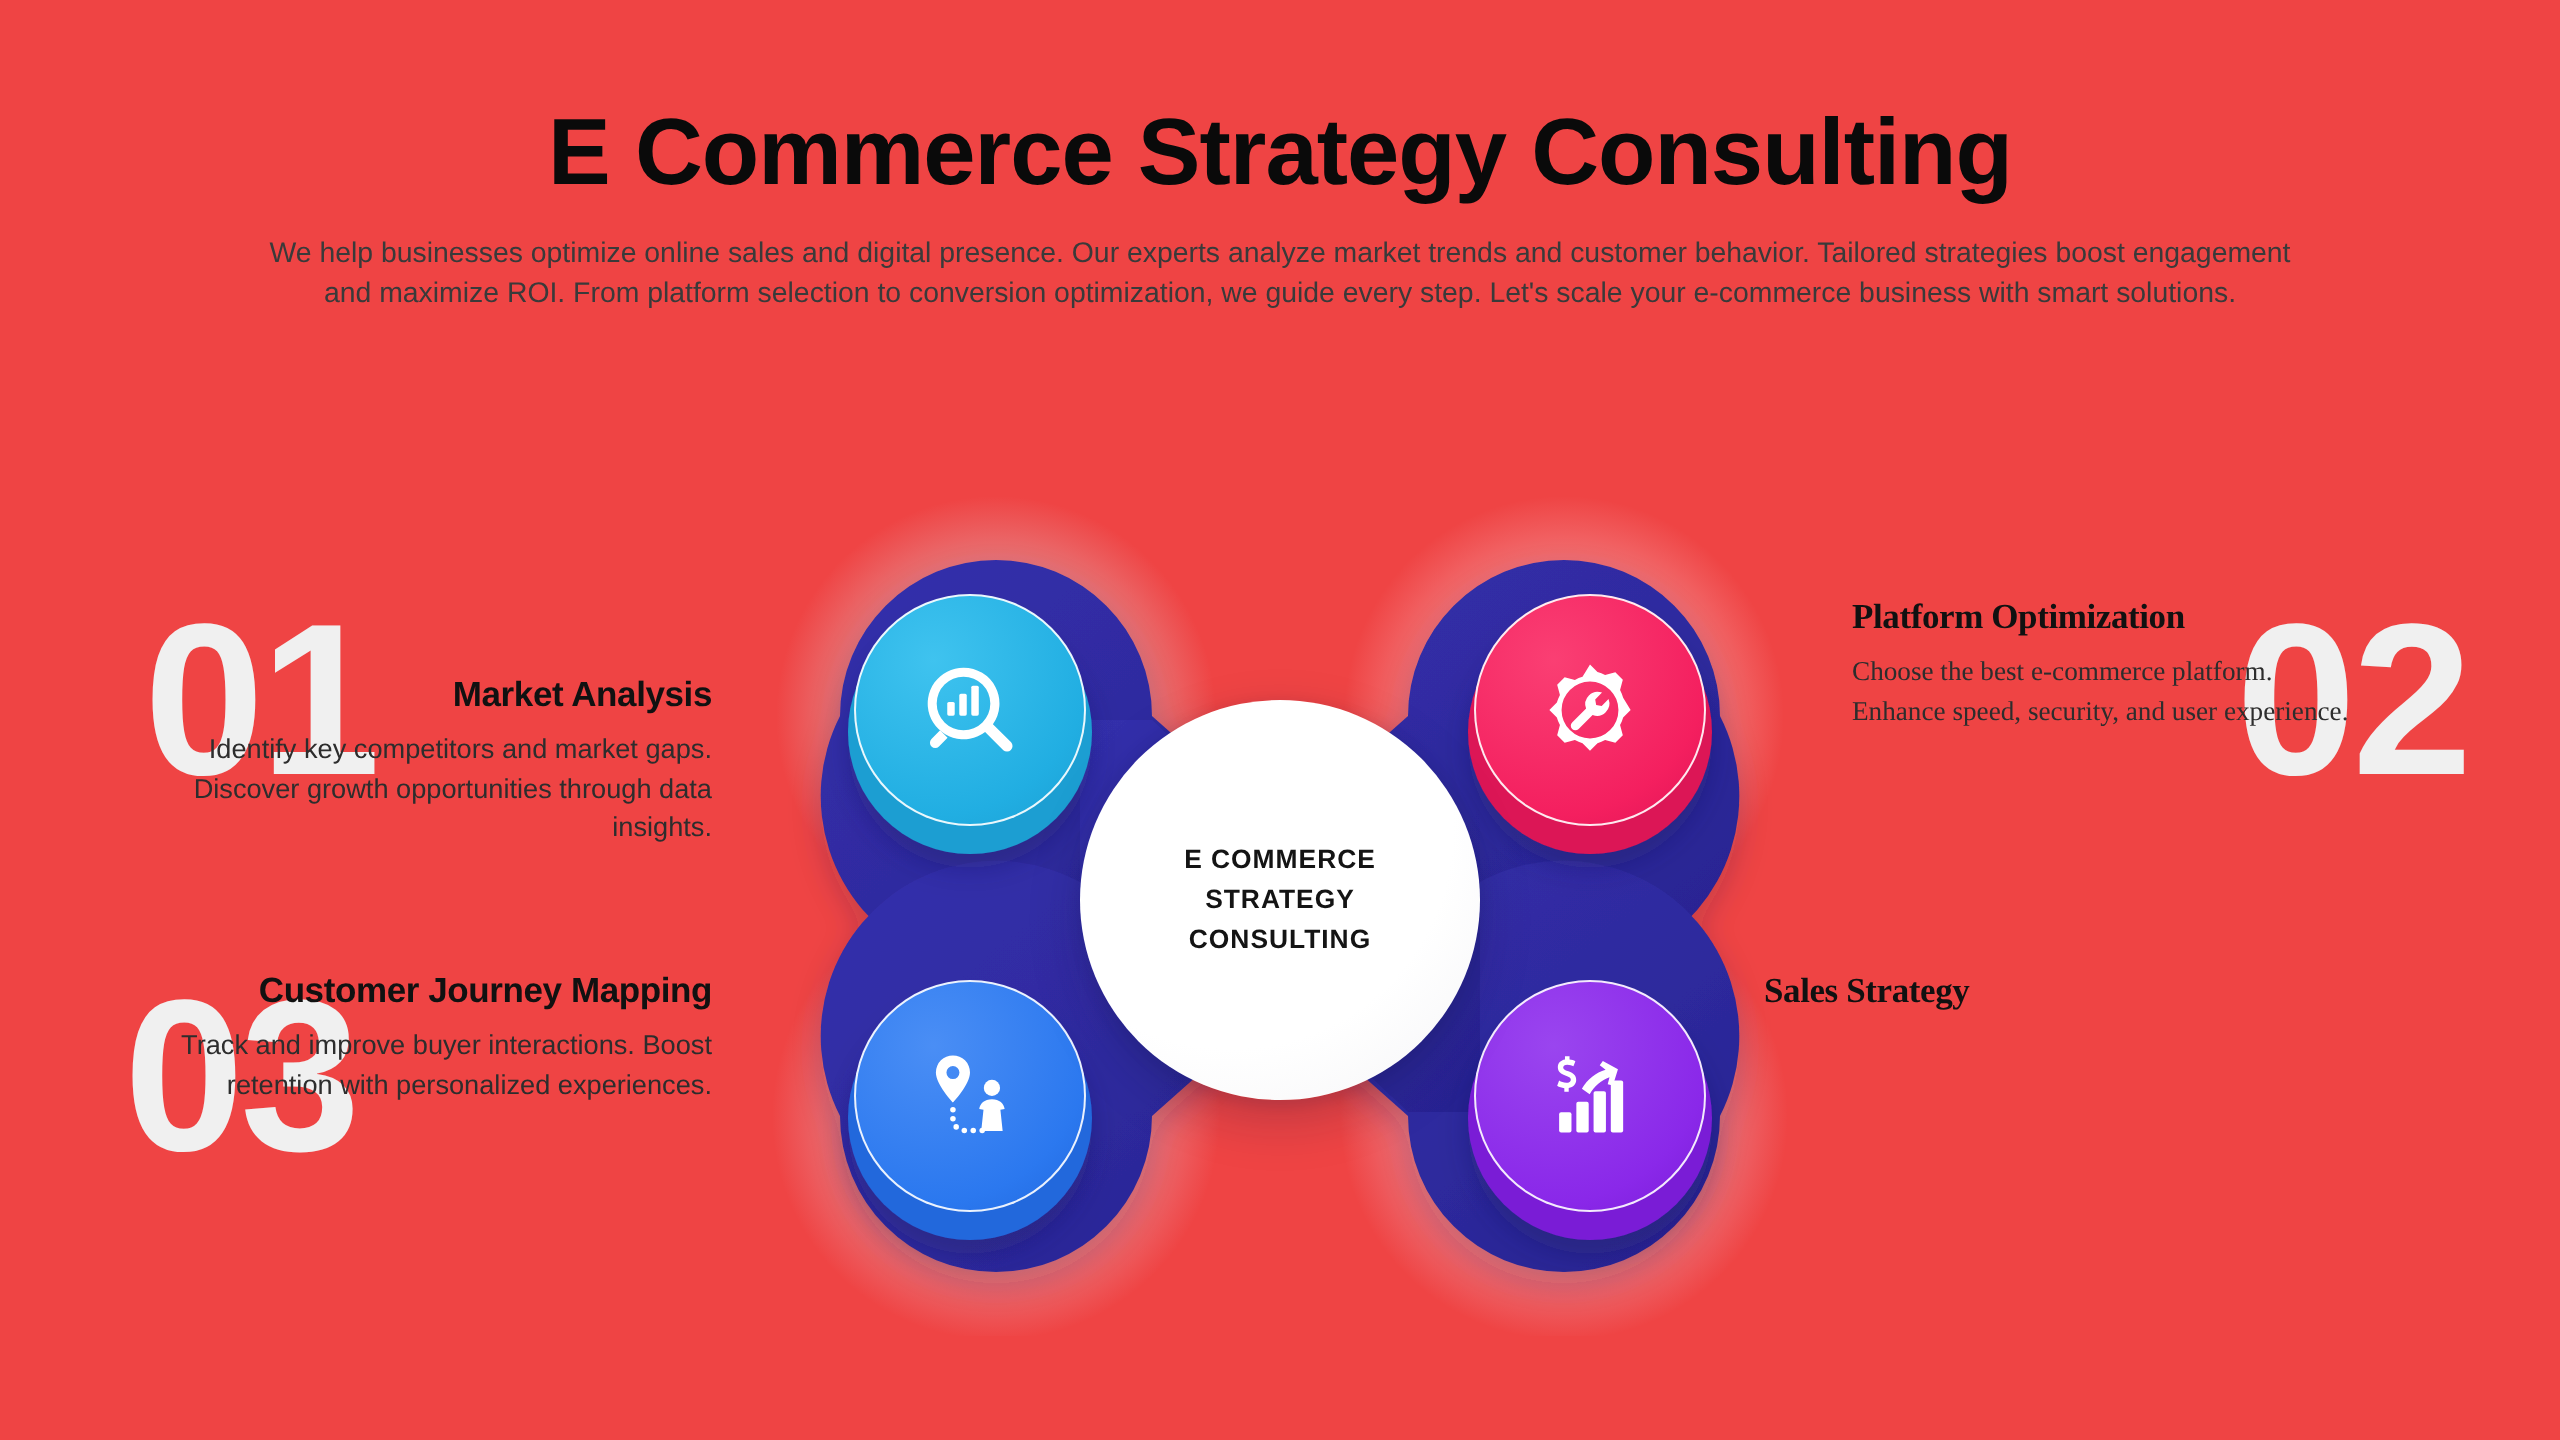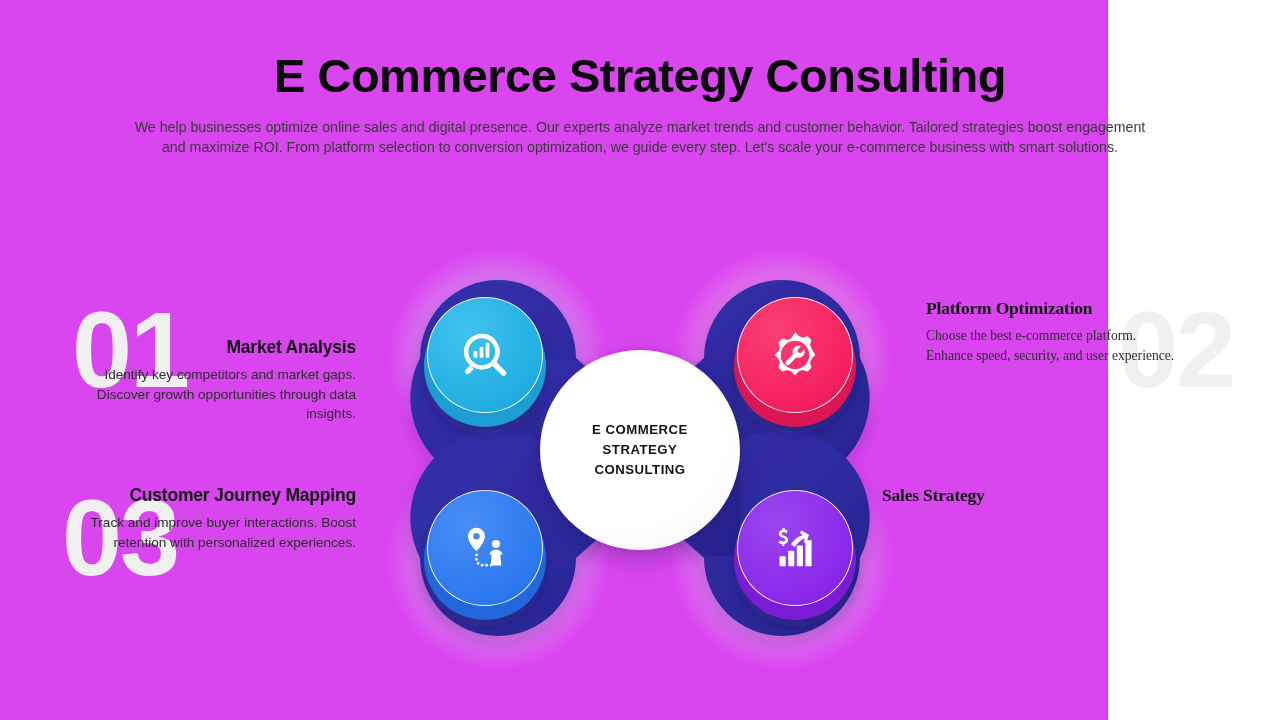--- a/index.html
+++ b/index.html
@@ -2,21 +2,21 @@
 <html><head>
 <meta charset="utf-8">
 <style>
   * { margin:0; padding:0; box-sizing:border-box; }
   html, body {
     width:1280px; height:720px;
     background:#ffffff;
     font-family:"Liberation Sans", sans-serif;
     overflow:hidden;
   }
-  .slide { position:relative; width:1108px; height:720px; background:#d946ef; }
+  .slide { position:relative; width:1280px; height:720px; background:#ef4444; }
 
   
   .header { position:absolute; left:0; top:52px; width:1280px; text-align:center; }
   .title {
     font-size:47px; font-weight:bold; color:#0a0a0a;
     letter-spacing:-0.5px; line-height:1.0;
     font-family:"Liberation Sans", sans-serif;
   }
   .subtitle {
     margin:18px auto 0; width:1012px;

